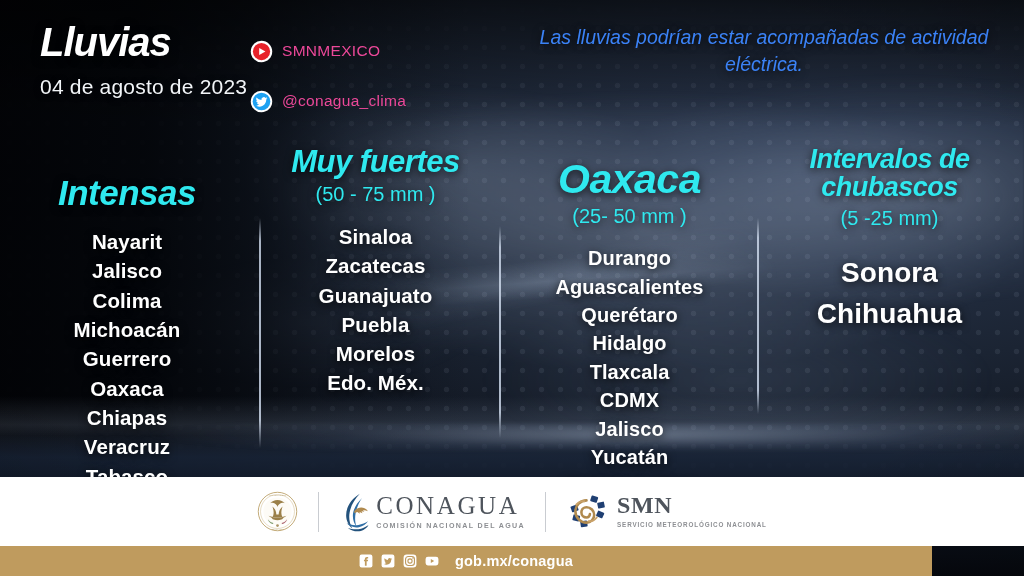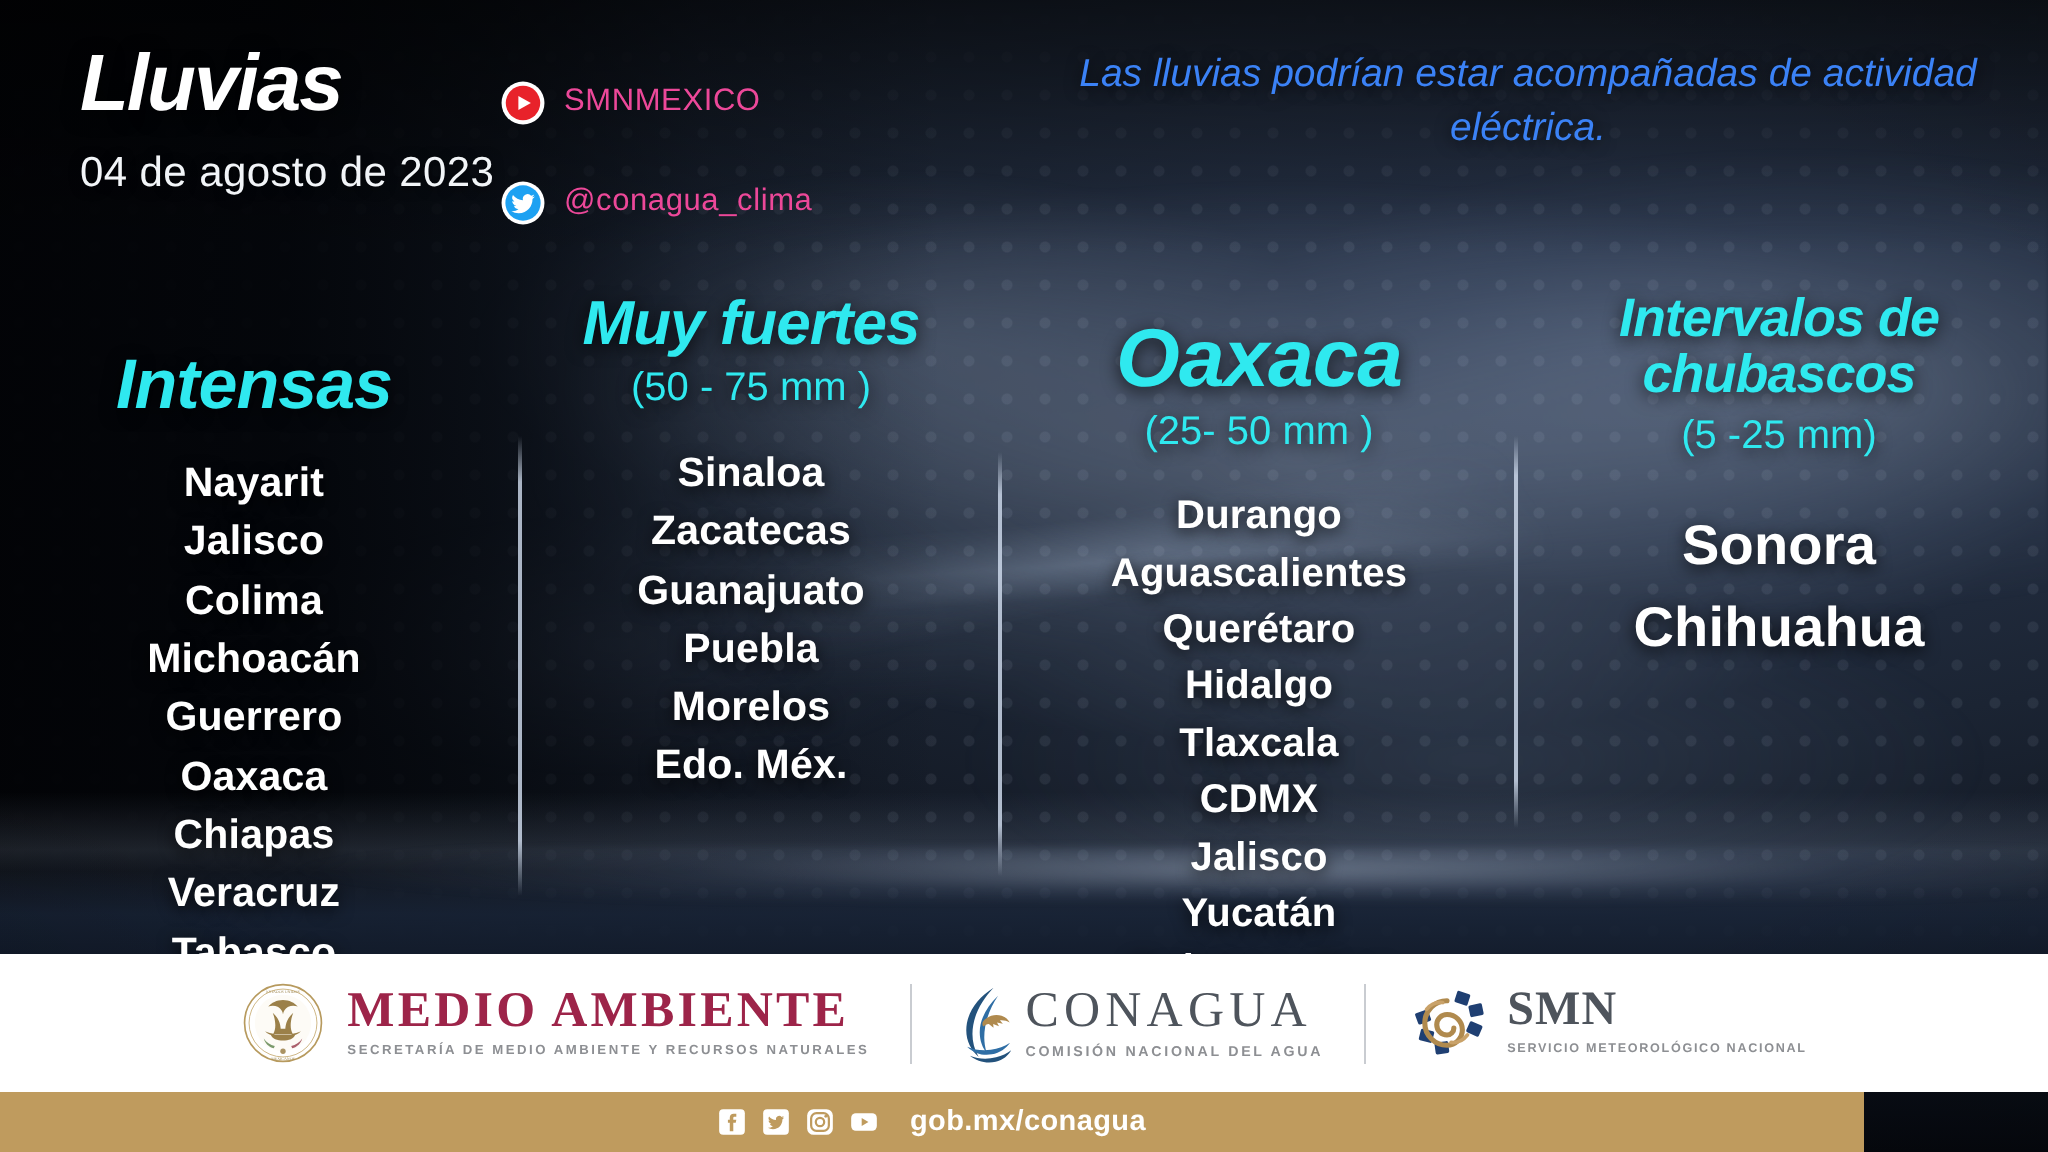--- a/index.html
+++ b/index.html
@@ -336,24 +336,20 @@
           </g>
           <g fill="#9b8049" opacity=".85">
             <circle cx="32" cy="54" r="2.1"></circle>
           </g>
           <g fill="#a08a56" font-size="3.1" font-family="Liberation Serif, serif">
             <text x="32" y="8.4" text-anchor="middle">ESTADOS UNIDOS</text>
             <text x="32" y="61.2" text-anchor="middle">MEXICANOS</text>
           </g>
         </svg>
       </span>
-      <span class="ma-text">
-        <span class="ma-title" style="display:block">MEDIO AMBIENTE</span>
-        <span class="ma-sub" style="display:block">SECRETARÍA DE MEDIO AMBIENTE Y RECURSOS NATURALES</span>
-      </span>
     </div>
 
     <span class="vsep"></span>
 
     <div class="logo-unit" id="logo-conagua">
       <span class="conagua-mark">
         <svg viewBox="0 0 40 44" width="37" height="40">
           <path d="M22.5 2C13 8 7.5 16.5 7.5 25.5c0 6 2.7 11.2 6.8 14.6-2.4-4.2-3.4-8.4-3.4-12.6C10.9 18.3 15.5 9.3 22.5 2z" fill="#23527c"></path>
           <path d="M25 6.5c-6.4 6.1-10.1 13.2-10.1 20 0 4.6 1.5 8.6 3.9 11.5-1-3.1-1.4-6-1.4-8.7 0-8 3-16 7.6-22.8z" fill="#2f6ea5"></path>
           <path d="M16.8 20.5c1.6-2 4.3-3.4 7.3-3.4 3.4 0 6.1 1.7 7.3 4.1-1.7-1-3.6-1.4-5.4-1.2l1.6 1.8-3.2-.6 1.1 2.1-3.2-1.3.2 2-2.6-2c-1.3.2-2.3.7-3.1 1.4-.6-1.1-.6-2.1 0-2.9z" fill="#b08a4e"></path>

